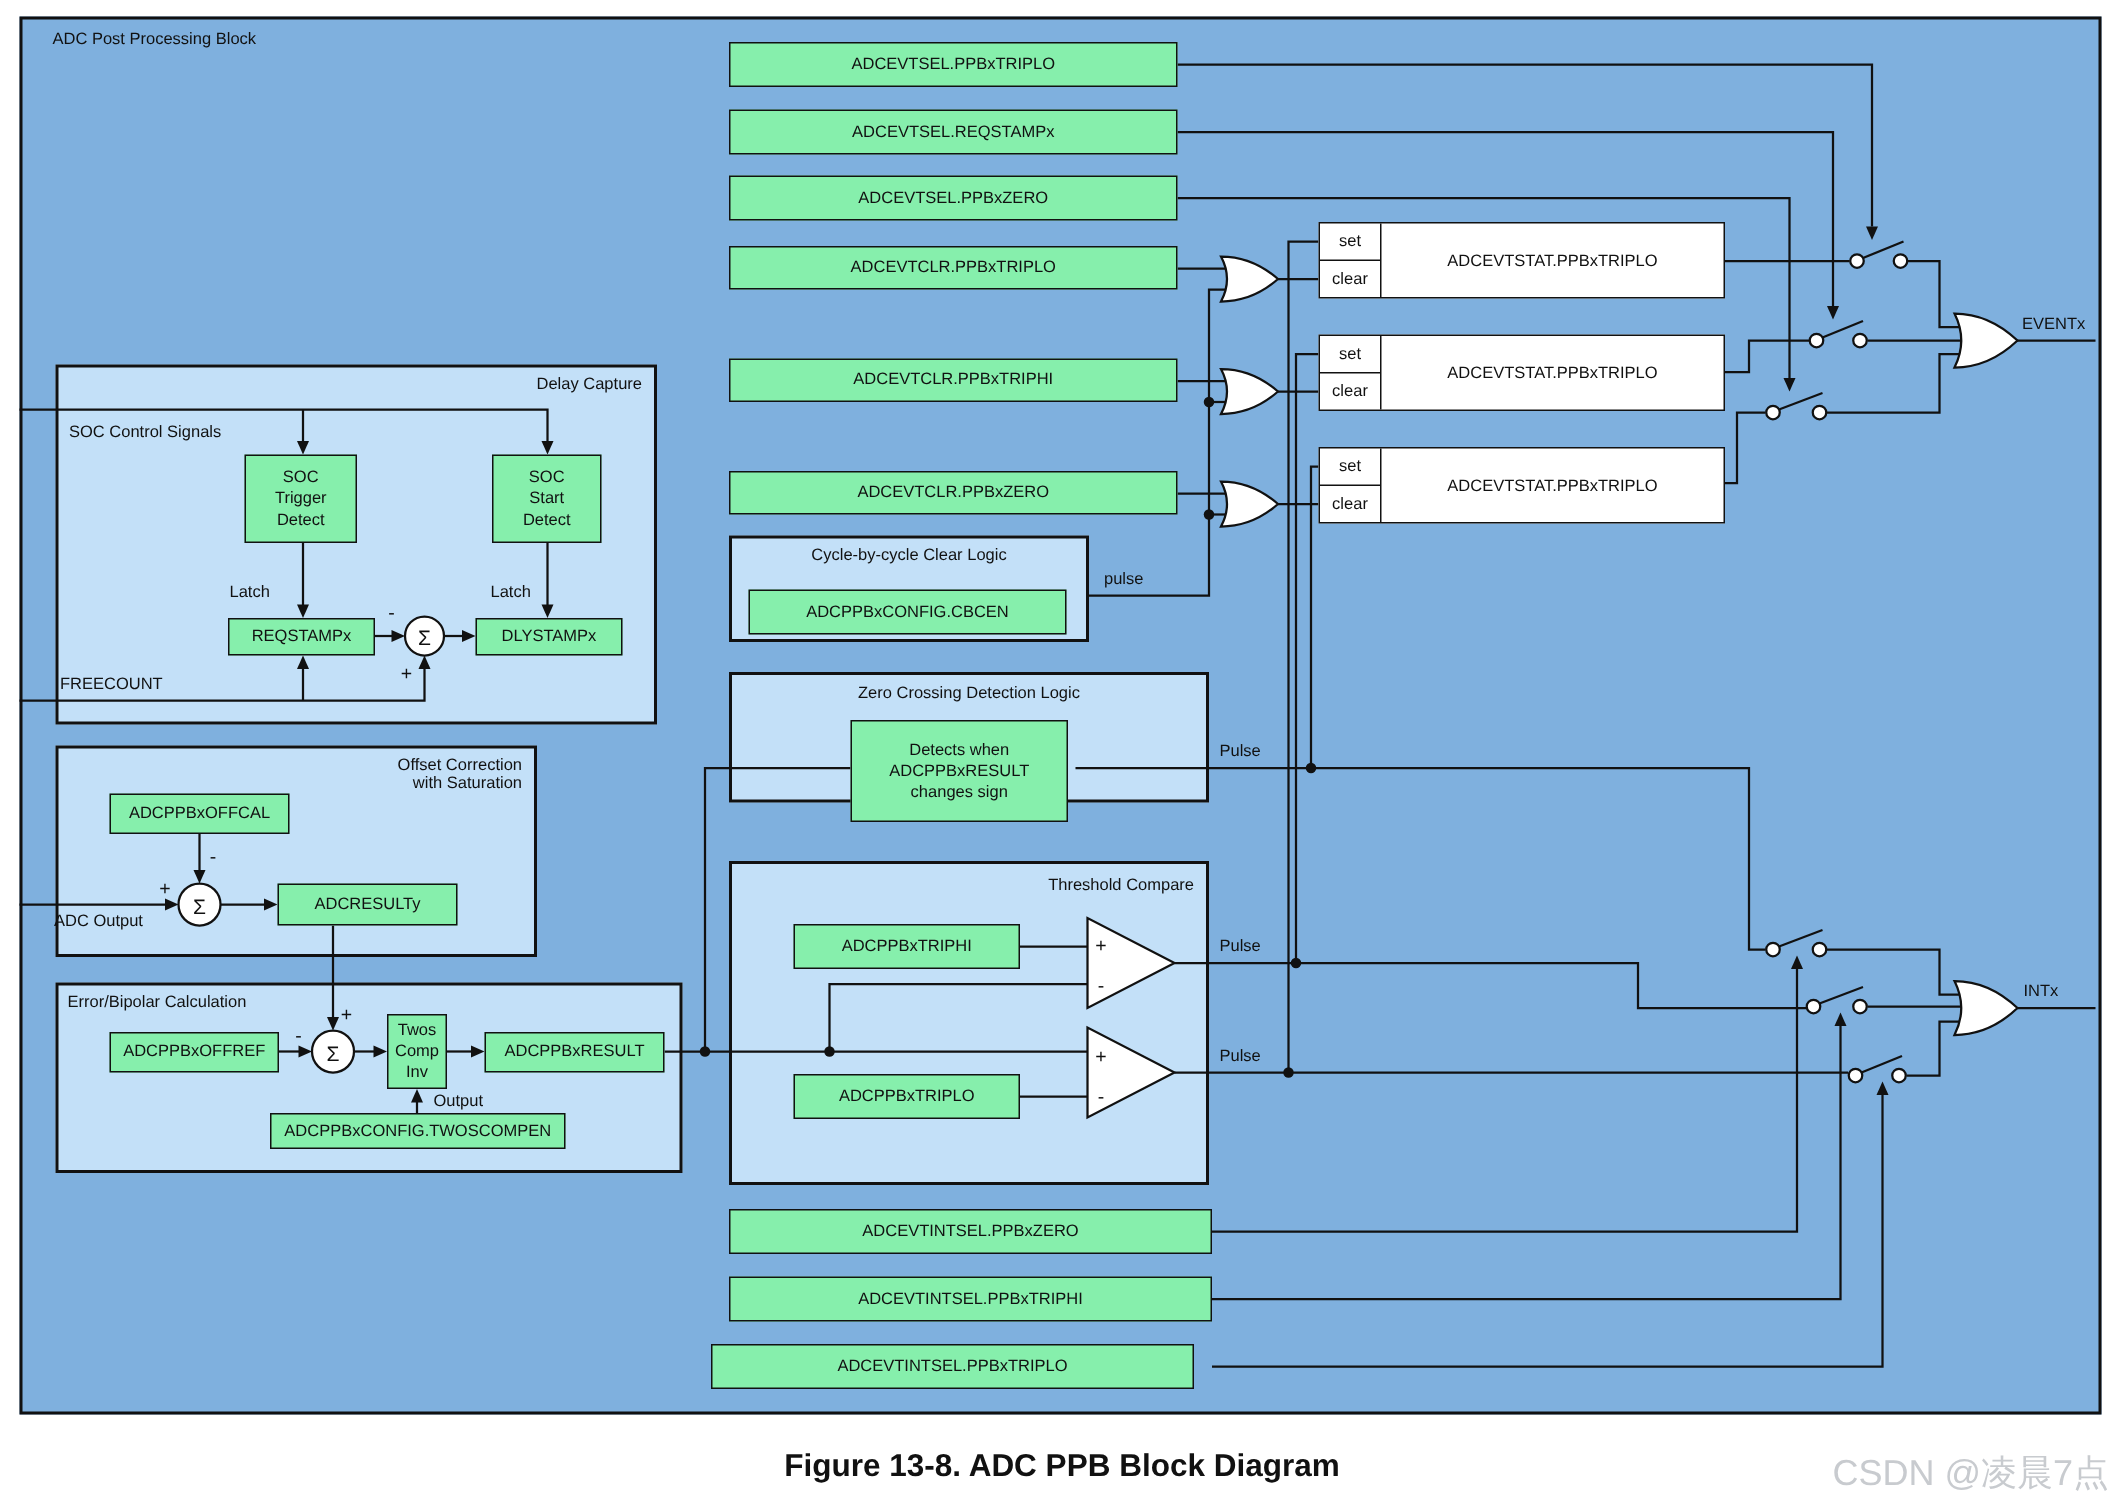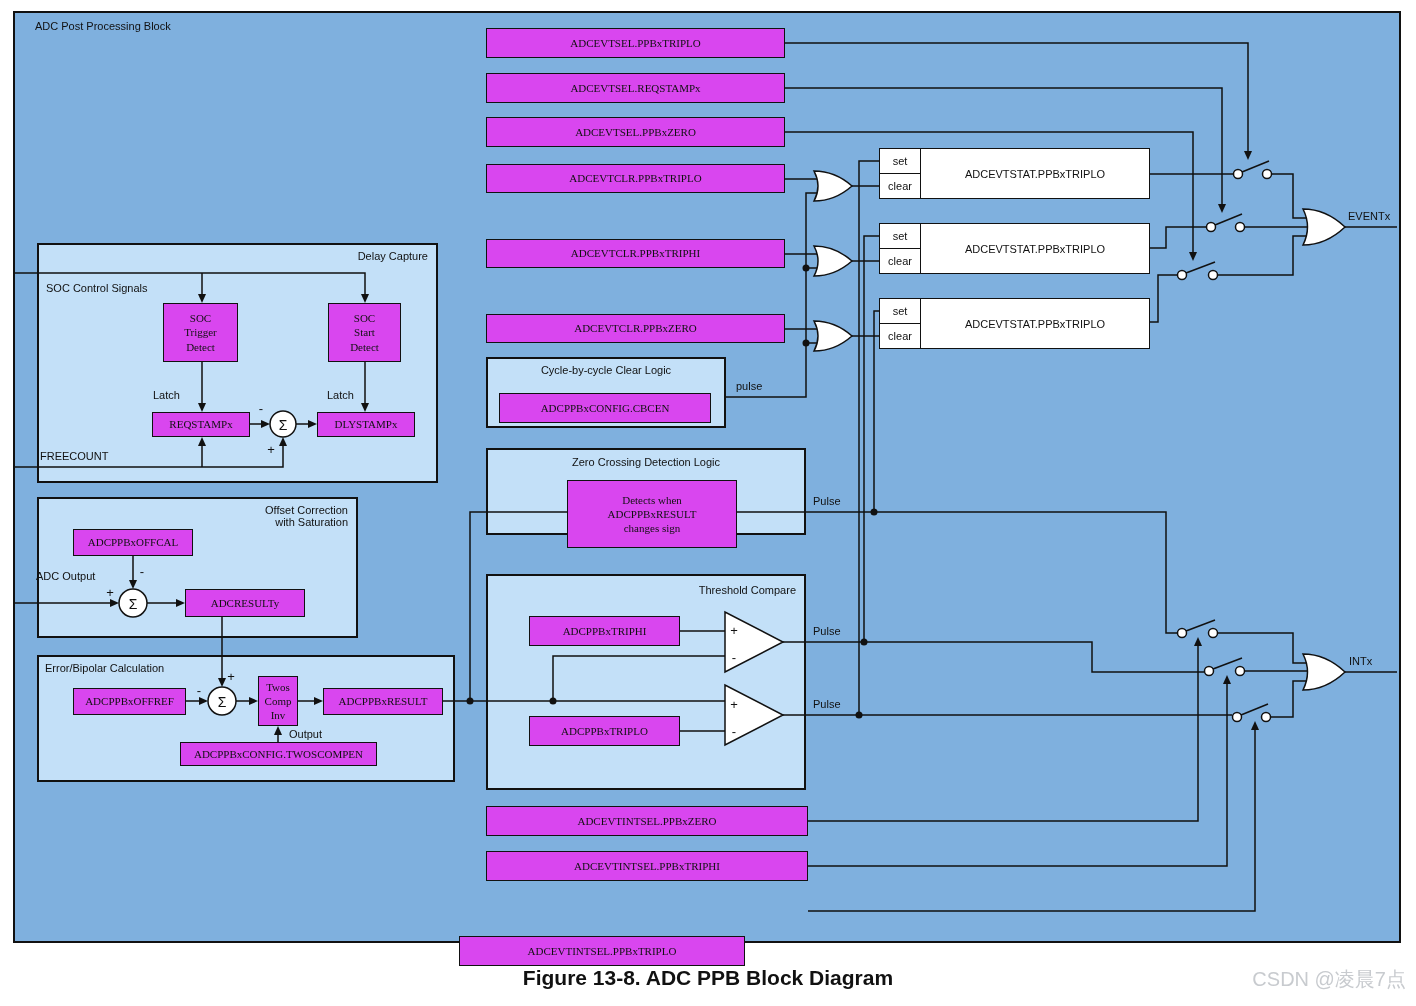--- a/index.html
+++ b/index.html
@@ -3,39 +3,39 @@
 <meta charset="utf-8">
 <style>
   html,body{margin:0;padding:0;background:#fff;}
   .stage{position:relative;width:1416px;height:1006px;background:#fff;
          font-family:"Liberation Sans",sans-serif;color:#111;overflow:hidden;}
   .outer{position:absolute;left:13px;top:11px;width:1384px;height:928px;
          background:var(--outer-bg,#7FB0DE);border:2px solid var(--line,#111);}
   .outer-label{position:absolute;left:20px;top:7px;font-size:11px;}
   .blk{position:absolute;background:var(--block-bg,#C3E0F8);border:2px solid var(--line,#111);box-sizing:border-box;}
   .blk .t{position:absolute;font-size:11px;white-space:nowrap;}
-  .box{position:absolute;background:#d946ef;border:1.5px solid var(--line,#111);box-sizing:border-box;
-       display:flex;align-items:center;justify-content:center;font-size:11px;text-align:center;line-height:1.3;font-family:Liberation Serif, serif;}
+  .box{position:absolute;background:#86efac;border:1.5px solid var(--line,#111);box-sizing:border-box;
+       display:flex;align-items:center;justify-content:center;font-size:11px;text-align:center;line-height:1.3;}
   .box.col{flex-direction:column;}
   .latch{position:absolute;background:#fff;border:1.5px solid var(--line,#111);box-sizing:border-box;display:flex;}
   .latch .sc{width:40px;display:flex;flex-direction:column;border-right:1.5px solid var(--line,#111);}
   .latch .sc div{flex:1;display:flex;align-items:center;justify-content:center;font-size:11px;}
   .latch .sc div:first-child{border-bottom:1.5px solid var(--line,#111);}
   .latch .main{flex:1;display:flex;align-items:center;justify-content:center;font-size:11px;}
   .lbl{position:absolute;font-size:11px;white-space:nowrap;}
   .ctr{transform:translate(-50%,-50%);font-size:13px;}
   .sigma{transform:translate(-50%,-50%);font-size:14px;}
   svg.wires{position:absolute;left:0;top:0;}
   svg .wire{stroke:var(--line,#111);stroke-width:1.5;fill:none;}
   svg .shape{stroke:var(--line,#111);stroke-width:1.5;fill:#fff;}
   svg .dot{fill:var(--line,#111);stroke:none;}
   svg .arrow{fill:var(--line,#111);stroke:none;}
   .caption{position:absolute;left:0;top:966px;width:100%;text-align:center;
            font-size:21px;font-weight:bold;}
-  .watermark{position:absolute;right:10px;top:966px;font-size:20px;color:var(--watermark,#C8CBCF);}
+  .watermark{position:absolute;right:10px;top:966px;font-size:24px;color:var(--watermark,#C8CBCF);}
 </style>
 </head>
 <body>
 
 <div class="stage">
 
   <div class="outer">
     <div class="outer-label">ADC Post Processing Block</div>
   </div>
 
@@ -254,40 +254,40 @@
   <div class="box" style="left:73px;top:688px;width:113px;height:27px;">ADCPPBxOFFREF</div>
   <div class="box col" style="left:258px;top:676px;width:40px;height:50px;">
     <div>Twos</div>
     <div>Comp</div>
     <div>Inv</div>
   </div>
   <div class="box" style="left:323px;top:688px;width:120px;height:27px;">ADCPPBxRESULT</div>
   <div class="box" style="left:180px;top:742px;width:197px;height:24px;">ADCPPBxCONFIG.TWOSCOMPEN</div>
 
   <div class="box" style="left:499px;top:393px;width:212px;height:30px;">ADCPPBxCONFIG.CBCEN</div>
-  <div class="box col" style="left:567px;top:480px;width:170px;height:68px;">
+  <div class="box col" style="left:567px;top:480px;width:145px;height:68px;">
     <div>Detects when</div>
     <div>ADCPPBxRESULT</div>
     <div>changes sign</div>
   </div>
   <div class="box" style="left:529px;top:616px;width:151px;height:30px;">ADCPPBxTRIPHI</div>
   <div class="box" style="left:529px;top:716px;width:151px;height:30px;">ADCPPBxTRIPLO</div>
 
   <div class="box" style="left:486px;top:806px;width:322px;height:30px;">ADCEVTINTSEL.PPBxZERO</div>
   <div class="box" style="left:486px;top:851px;width:322px;height:30px;">ADCEVTINTSEL.PPBxTRIPHI</div>
-  <div class="box" style="left:459px;top:896px;width:286px;height:30px;margin-top:40px;">ADCEVTINTSEL.PPBxTRIPLO</div>
+  <div class="box" style="left:474px;top:896px;width:322px;height:30px;">ADCEVTINTSEL.PPBxTRIPLO</div>
 
   <div class="lbl" style="left:46px;top:282px;">SOC Control Signals</div>
   <div class="lbl" style="left:153px;top:389px;">Latch</div>
   <div class="lbl" style="left:327px;top:389px;">Latch</div>
   <div class="lbl" style="left:40px;top:450px;">FREECOUNT</div>
   <div class="lbl ctr" style="left:261px;top:408px;">-</div>
   <div class="lbl ctr" style="left:271px;top:449px;">+</div>
   <div class="lbl sigma" style="left:283px;top:425px;">Σ</div>
-  <div class="lbl" style="left:36px;top:570px;">ADC Output</div>
+  <div class="lbl" style="left:36px;top:608px;">ADC Output</div>
   <div class="lbl ctr" style="left:110px;top:592px;">+</div>
   <div class="lbl ctr" style="left:142px;top:571px;">-</div>
   <div class="lbl sigma" style="left:133px;top:604px;">Σ</div>
   <div class="lbl ctr" style="left:231px;top:676px;">+</div>
   <div class="lbl ctr" style="left:199px;top:690px;">-</div>
   <div class="lbl sigma" style="left:222px;top:702px;">Σ</div>
   <div class="lbl" style="left:289px;top:728px;">Output</div>
   <div class="lbl" style="left:736px;top:380px;">pulse</div>
   <div class="lbl" style="left:813px;top:495px;">Pulse</div>
   <div class="lbl" style="left:813px;top:625px;">Pulse</div>

